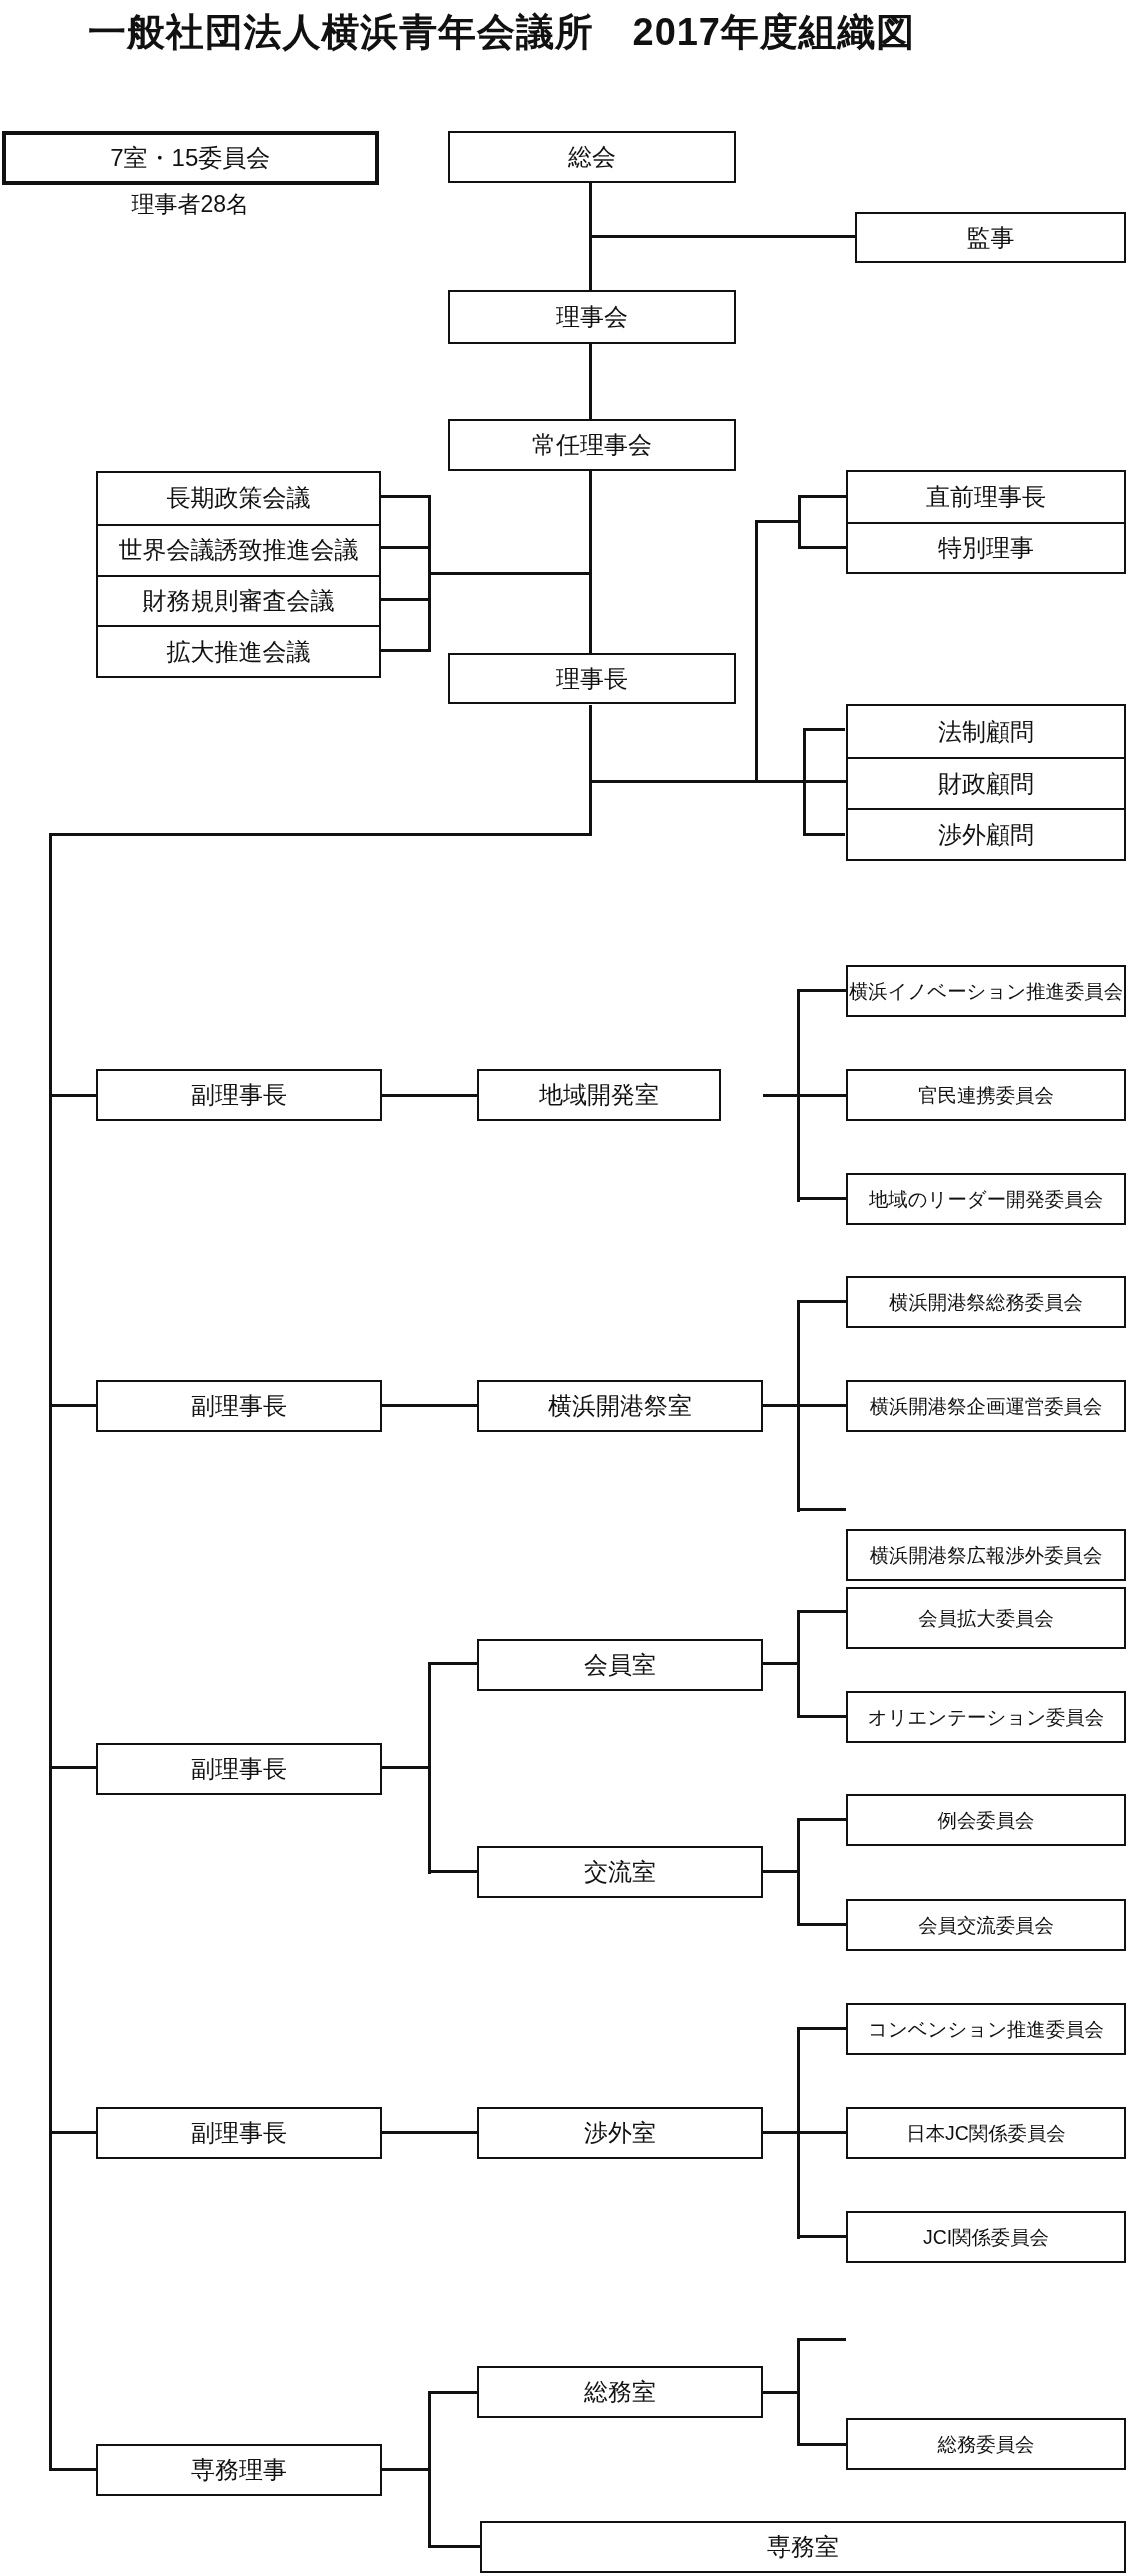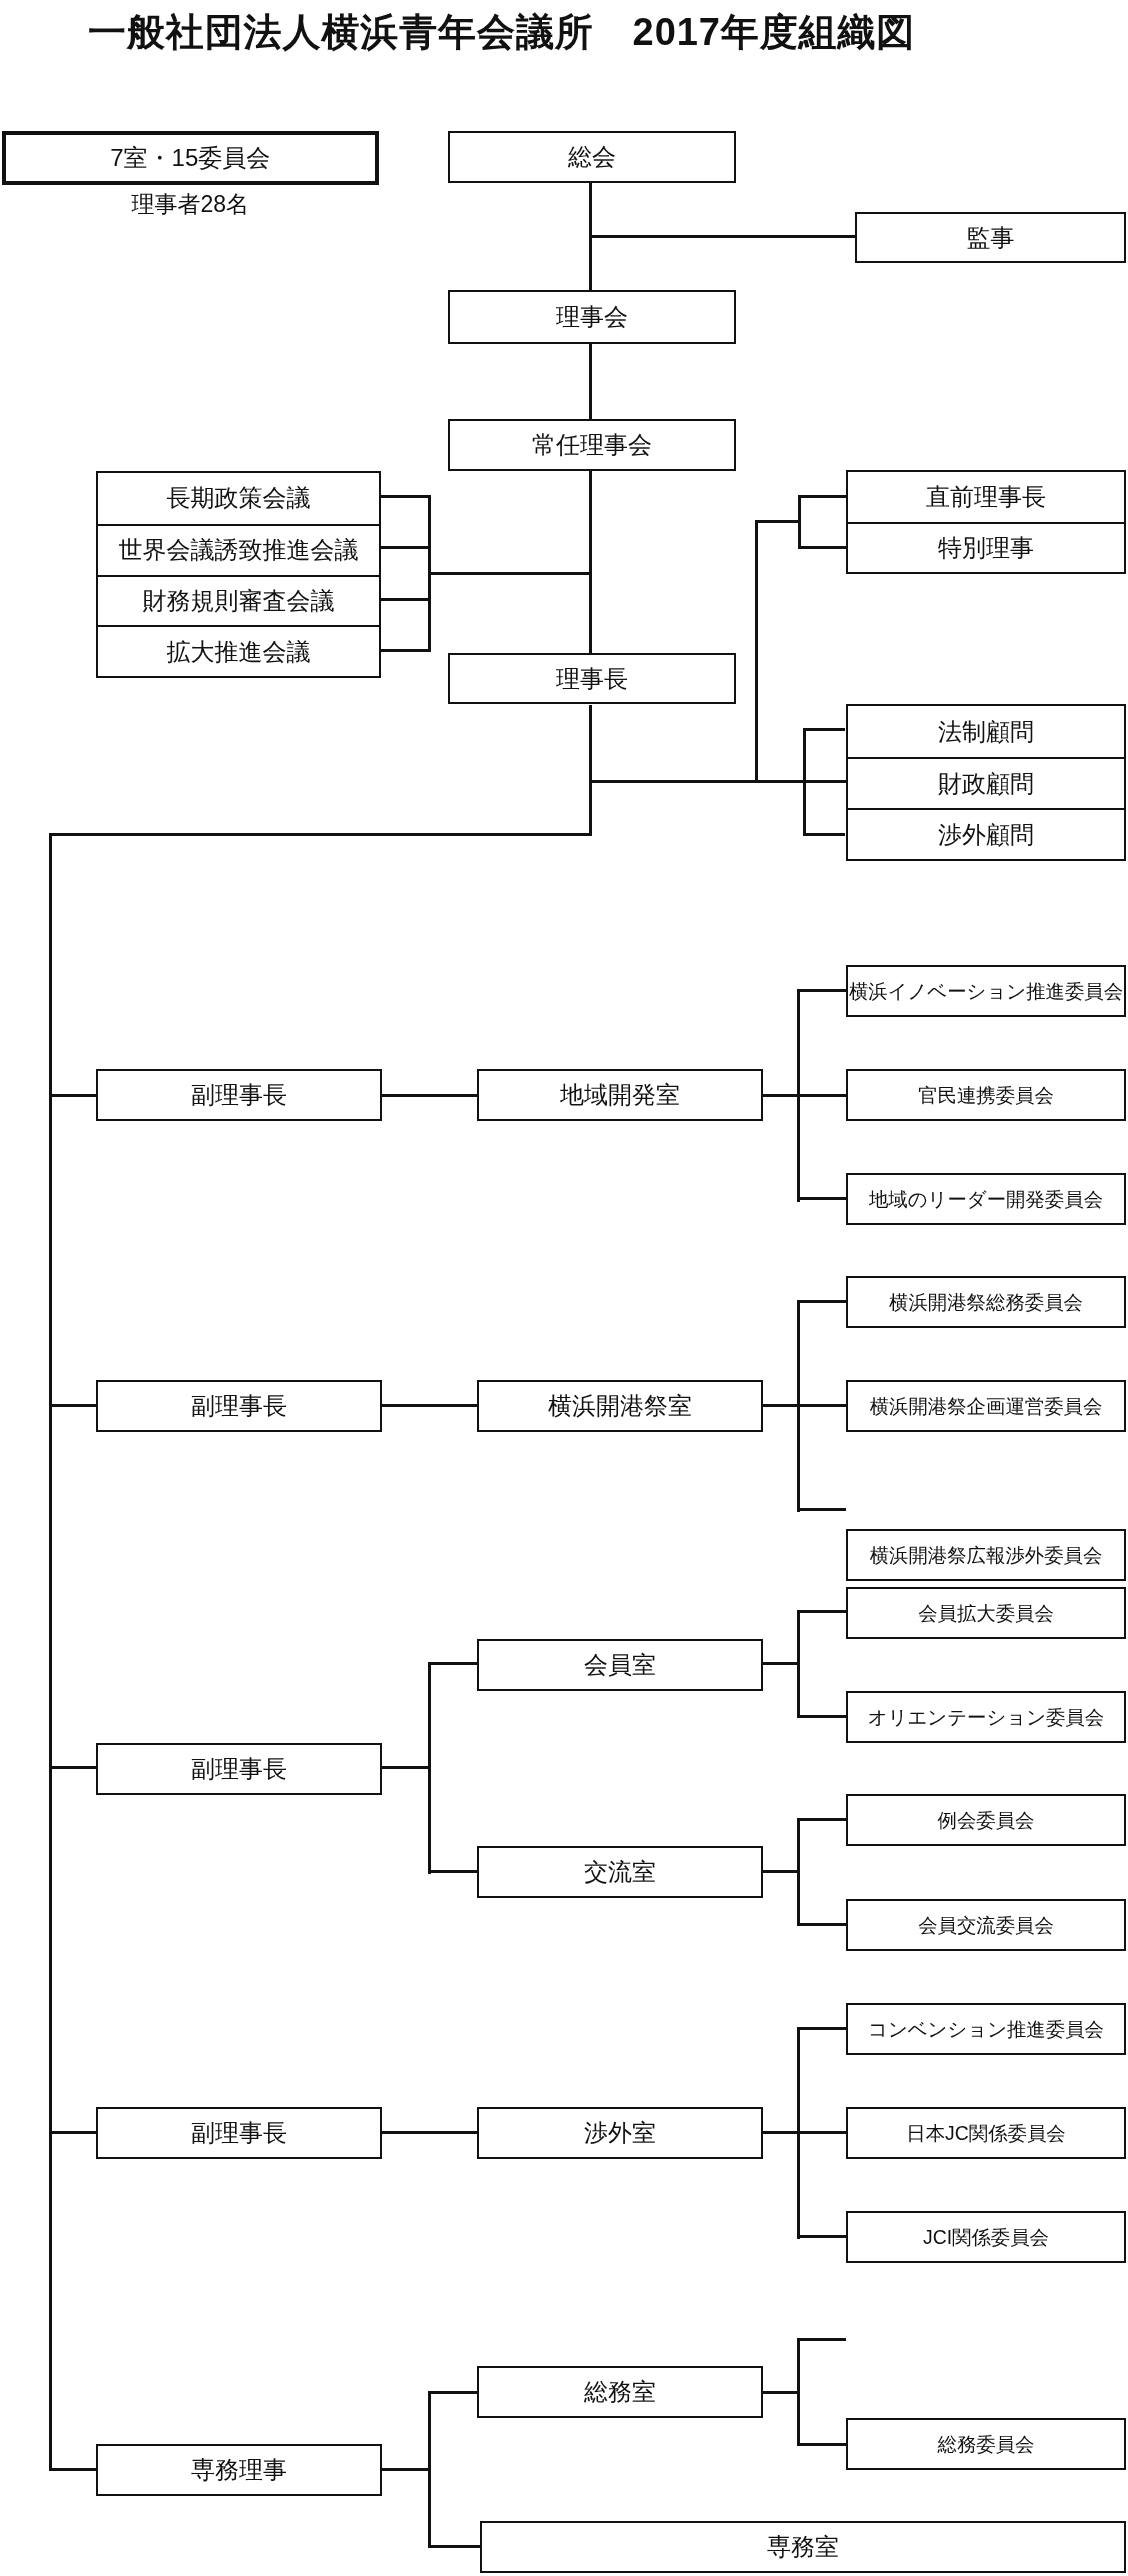--- a/index.html
+++ b/index.html
@@ -77,21 +77,21 @@
 
   <div class="stack f24" style="left:846px;top:704px;width:280px;height:157px;grid-template-rows:repeat(3,1fr);">
     <div>法制顧問</div>
     <div>財政顧問</div>
     <div>渉外顧問</div>
   </div>
 
   <div class="box" style="left:96px;top:1069px;width:286px;height:52px;">
     <span>副理事長</span>
   </div>
-  <div class="box" style="left:477px;top:1069px;width:286px;height:52px;">
+  <div class="box" style="left:477px;top:1069px;width:244px;height:52px;">
     <span>地域開発室</span>
   </div>
   <div class="box xs" style="left:846px;top:965px;width:280px;height:52px;">
     <span>横浜イノベーション推進委員会</span>
   </div>
   <div class="box xs" style="left:846px;top:1069px;width:280px;height:52px;">
     <span>官民連携委員会</span>
   </div>
   <div class="box xs" style="left:846px;top:1173px;width:280px;height:52px;">
     <span>地域のリーダー開発委員会</span>
@@ -115,21 +115,21 @@
 
   <div class="box" style="left:96px;top:1743px;width:286px;height:52px;">
     <span>副理事長</span>
   </div>
   <div class="box" style="left:477px;top:1639px;width:286px;height:52px;">
     <span>会員室</span>
   </div>
   <div class="box" style="left:477px;top:1846px;width:286px;height:52px;">
     <span>交流室</span>
   </div>
-  <div class="box xs" style="left:846px;top:1587px;width:280px;height:52px;">
+  <div class="box xs" style="left:846px;top:1587px;width:280px;height:62px;">
     <span>会員拡大委員会</span>
   </div>
   <div class="box xs" style="left:846px;top:1691px;width:280px;height:52px;">
     <span>オリエンテーション委員会</span>
   </div>
   <div class="box xs" style="left:846px;top:1794px;width:280px;height:52px;">
     <span>例会委員会</span>
   </div>
   <div class="box xs" style="left:846px;top:1899px;width:280px;height:52px;">
     <span>会員交流委員会</span>

